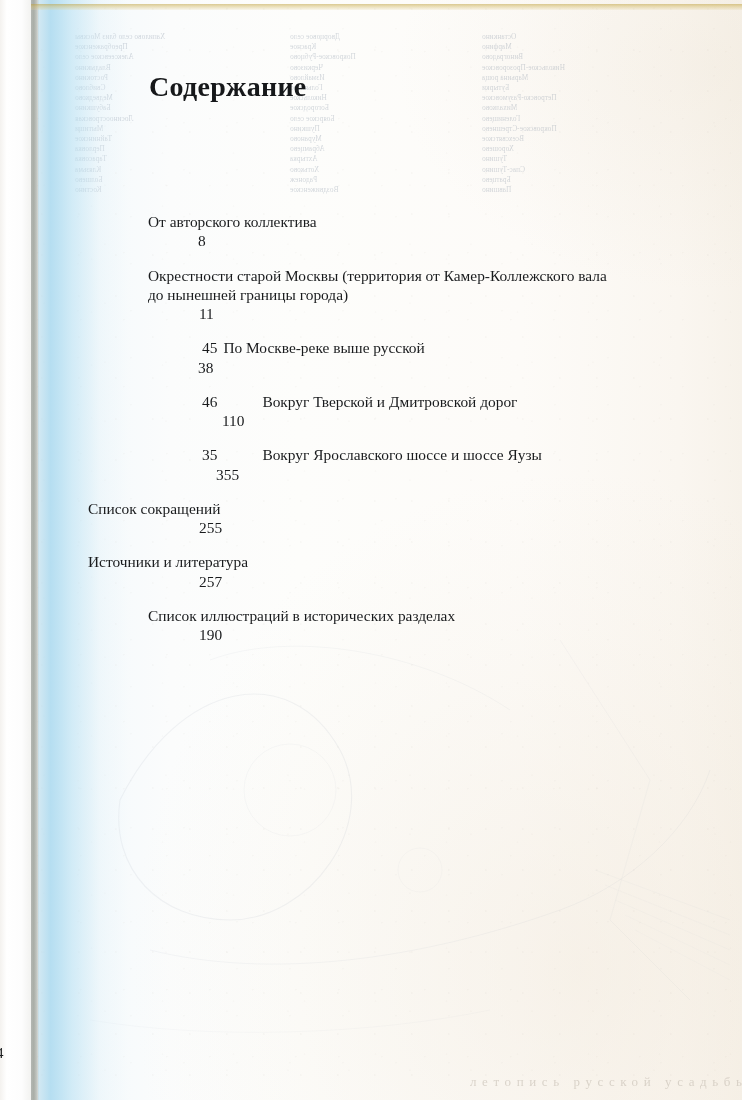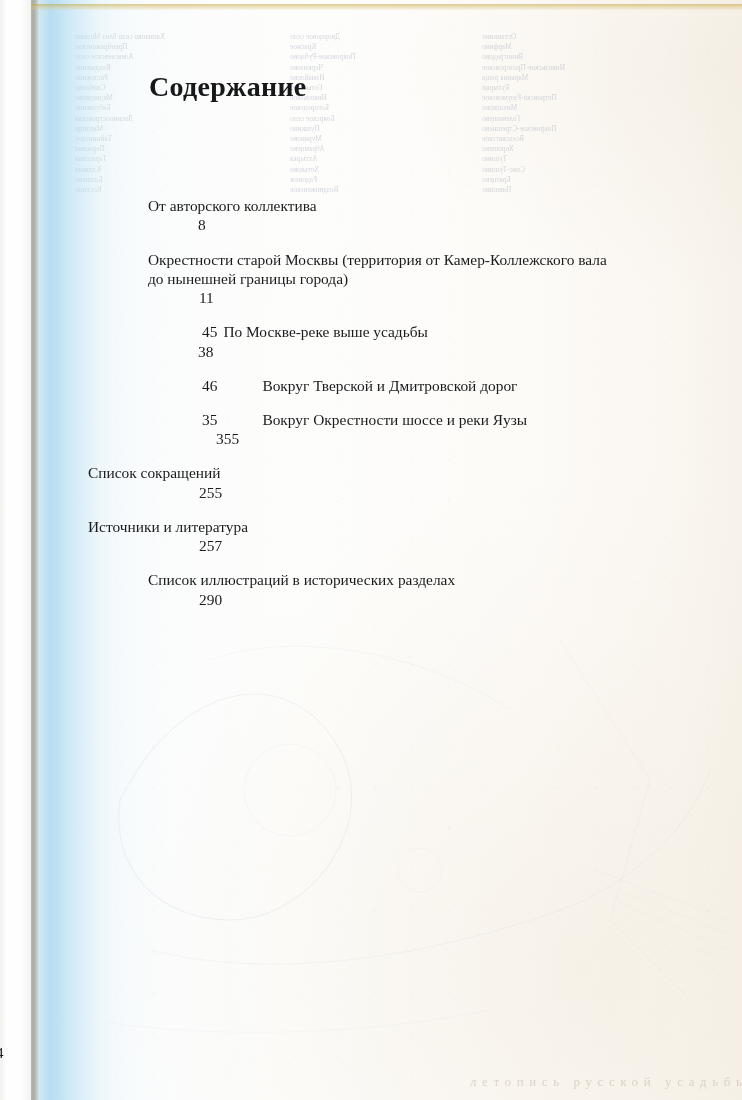--- a/index.html
+++ b/index.html
@@ -128,21 +128,21 @@
     top: 52px;
     font-size: 28px;
     color: #16181a;
     letter-spacing: 0.3px;
     white-space: nowrap;
   }
 
   .toc-list {
     position: absolute;
     left: 0;
-    top: 196px;
+    top: 212px;
     width: 742px;
   }
   .toc-entry {
     position: relative;
     margin-bottom: 14.5px;
   }
   .toc-entry .toc-line {
     display: block;
     font-size: 15.4px;
     line-height: 19.4px;
@@ -281,41 +281,42 @@
       <div class="toc-entry">
         <span class="toc-line ind-main">От авторского коллектива</span>
         <span class="toc-page pg-a">8</span>
       </div>
       <div class="toc-entry">
         <span class="toc-line ind-main">Окрестности старой Москвы (территория от Камер-Коллежского вала</span>
         <span class="toc-line ind-main">до нынешней границы города)</span>
         <span class="toc-page pg-b">11</span>
       </div>
       <div class="toc-entry">
-        <span class="toc-line ind-sub"><span class="toc-num-inline">45</span><span class="sub-gap-1"></span><span>По Москве-реке выше усадьбы</span></span>
+        <span class="toc-line ind-sub"><span class="toc-num-inline">45</span><span class="sub-gap-1"></span><span>По Москве-реке выше русской</span></span>
         <span class="toc-page pg-a">38</span>
       </div>
       <div class="toc-entry">
         <span class="toc-line ind-sub"><span class="toc-num-inline">46</span><span class="sub-gap-2"></span><span>Вокруг Тверской и Дмитровской дорог</span></span>
-      </div>
-      <div class="toc-entry">
-        <span class="toc-line ind-sub"><span class="toc-num-inline">35</span><span class="sub-gap-2"></span><span>Вокруг Окрестности шоссе и реки Яузы</span></span>
+        <span class="toc-page pg-c">110</span>
+      </div>
+      <div class="toc-entry">
+        <span class="toc-line ind-sub"><span class="toc-num-inline">35</span><span class="sub-gap-2"></span><span>Вокруг Ярославского шоссе и шоссе Яузы</span></span>
         <span class="toc-page pg-d">355</span>
       </div>
       <div class="toc-entry">
         <span class="toc-line ind-main2">Список сокращений</span>
         <span class="toc-page pg-b">255</span>
       </div>
       <div class="toc-entry">
         <span class="toc-line ind-main2">Источники и литература</span>
         <span class="toc-page pg-b">257</span>
       </div>
       <div class="toc-entry">
         <span class="toc-line ind-main">Список иллюстраций в исторических разделах</span>
-        <span class="toc-page pg-b">290</span>
+        <span class="toc-page pg-b">190</span>
       </div>
     </div>
 
   <div class="folio">4</div>
 
   <div class="watermark">летопись русской усадьбы</div>
 
 </div>
 
 </body></html>

